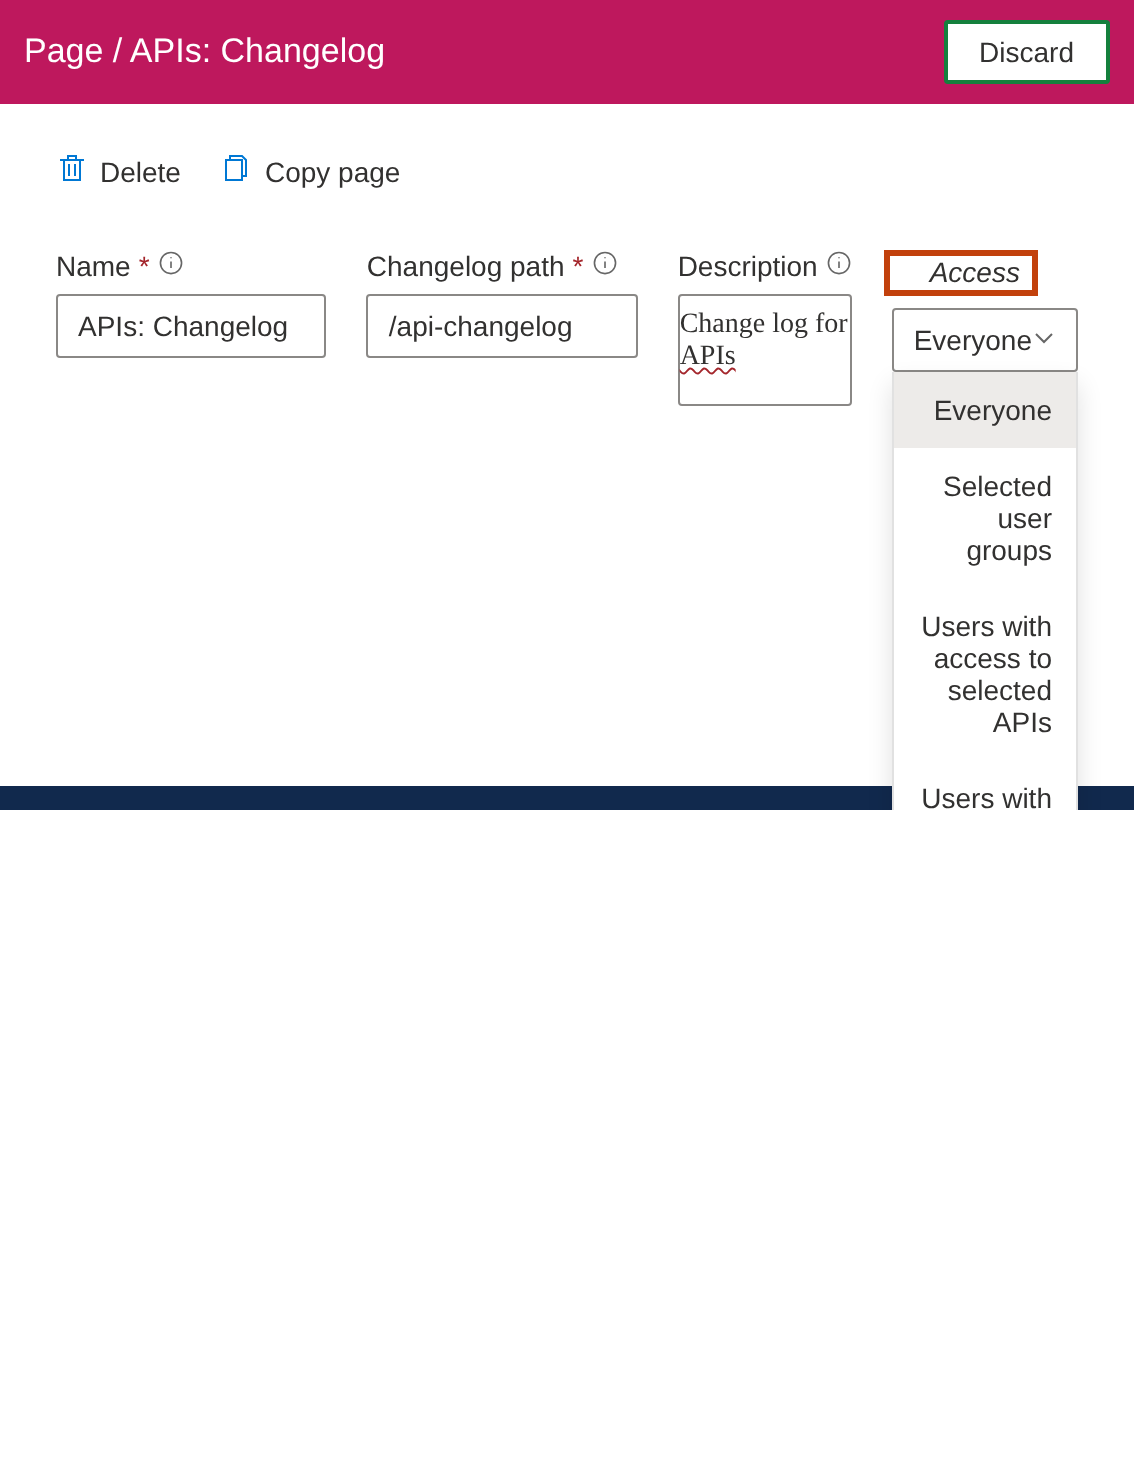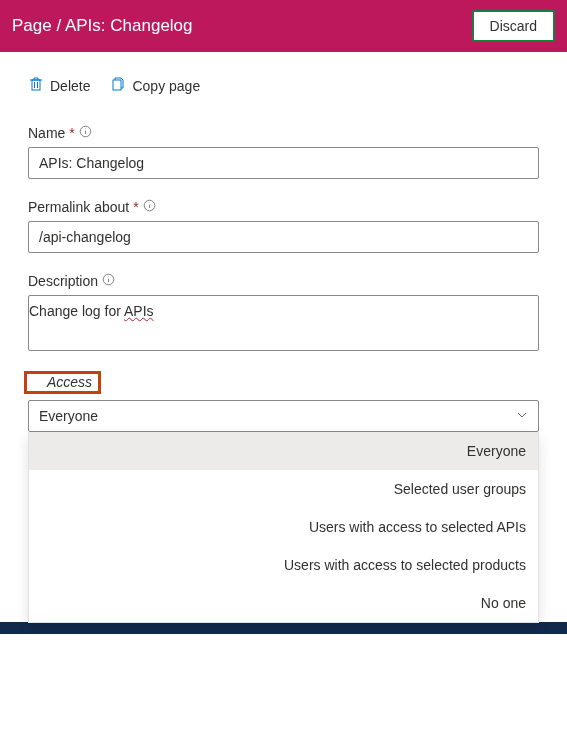--- a/index.html
+++ b/index.html
@@ -5,28 +5,28 @@
   * { box-sizing: border-box; margin: 0; padding: 0; }
   body { font-family: "Segoe UI", -apple-system, sans-serif; font-size: 14px; color: #323130; width: 567px; background: #fff; }
   .header { background: #be185d; color: #fff; padding: 10px 12px; display: flex; align-items: center; gap: 8px; }
   .header-title { font-size: 17px; font-weight: 400; flex: 1; }
   .btn { padding: 6px 16px; font-size: 14px; border-radius: 2px; border: none; cursor: pointer; }
   .btn-primary { background: #2b67d7; color: #fff; }
   .btn-secondary { background: #fff; color: #323130; border: 2px solid #15803d; }
   .toolbar { padding: 24px 28px 0 28px; display: flex; gap: 20px; }
   .toolbar-btn { display: flex; align-items: center; gap: 6px; color: #323130; cursor: pointer; font-size: 14px; }
   .toolbar-btn svg { width: 16px; height: 16px; }
-  .form { padding: 30px 28px 0 28px; display: flex; flex-direction: column; gap: 20px; }
+  .form { padding: 30px 28px 0 28px; display: flex; flex-direction: row; gap: 20px; }
   .field { display: flex; flex-direction: column; gap: 6px; }
   .field-label { font-size: 14px; display: flex; align-items: center; gap: 4px; }
   .req { color: #a4262c; }
   .info-icon { width: 13px; height: 13px; }
   .input { width: 100%; padding: 7px 10px; font-size: 14px; border: 1px solid #8a8886; border-radius: 2px; font-family: Liberation Sans, sans-serif; color: #323130; }
   .input::placeholder { color: #888; font-style: italic; }
-  .textarea { width: 100%; padding: 7px 0; font-size: 14px; border: 1px solid #8a8886; border-radius: 2px; font-family: Liberation Sans, sans-serif; resize: both; height: 56px; }
+  .textarea { width: 100%; padding: 7px 0; font-size: 14px; border: 1px solid #8a8886; border-radius: 2px; font-family: Liberation Serif, serif; resize: both; height: 56px; }
   .textarea-content { color: #323130; }
   .spell { text-decoration: underline wavy #a4262c; text-decoration-thickness: 1px; }
   .highlight-box { border: 3px solid #c2410c; display: inline-block; padding: 0 6px 1px 20px; margin-left: -4px; font-style: italic; }
   .select-wrap { position: relative; text-align: right; }
   .select { width: 100%; padding: 7px 10px; font-size: 14px; border: 1px solid #8a8886; border-radius: 2px; background: #fff; display: flex; justify-content: space-between; align-items: center; cursor: pointer; }
   .chevron { width: 12px; height: 12px; }
   .dropdown { position: absolute; top: 100%; left: 0; right: 0; background: #fff; border: 1px solid #e1e1e1; border-top: none; box-shadow: 0 6px 12px rgba(0,0,0,0.12); z-index: 10; }
   .dropdown-item { padding: 11px 12px; font-size: 14px; cursor: pointer; }
   .dropdown-item.selected { background: #edebe9; }
   .footer-strip { background: #11294d; height: 12px; margin-top: 190px; }
@@ -69,21 +69,21 @@
       <span><svg class="info-icon" viewBox="0 0 16 16" fill="none" stroke="#666" stroke-width="1">
             <circle cx="8" cy="8" r="6.5"></circle>
             <path d="M8 7v4M8 4.5v.5"></path>
           </svg></span>
     </div>
     <input class="input" type="text" value="APIs: Changelog" style="">
   </div>
 
   <div class="field">
     <div class="field-label">
-      <span>Permalink about</span>
+      <span>Changelog path</span>
       <span class="req">*</span>
       <span><svg class="info-icon" viewBox="0 0 16 16" fill="none" stroke="#666" stroke-width="1">
             <circle cx="8" cy="8" r="6.5"></circle>
             <path d="M8 7v4M8 4.5v.5"></path>
           </svg></span>
     </div>
     <input class="input" type="text" value="/api-changelog" style="">
   </div>
 
   <div class="field">

